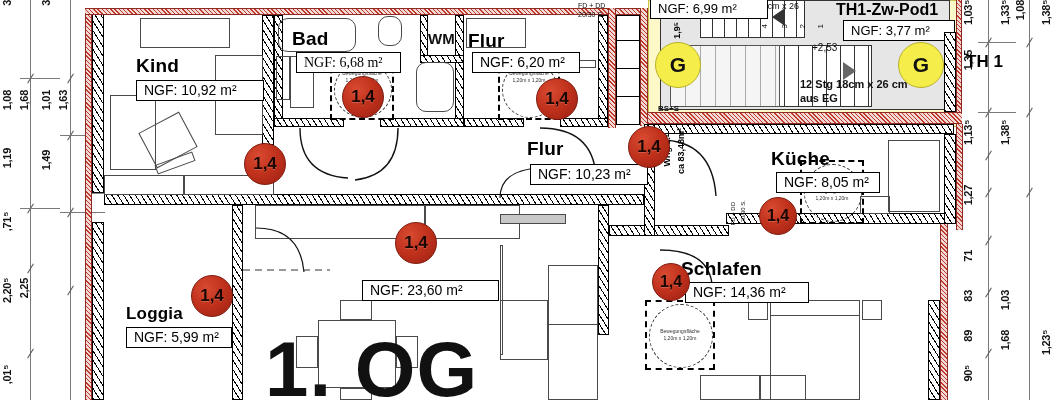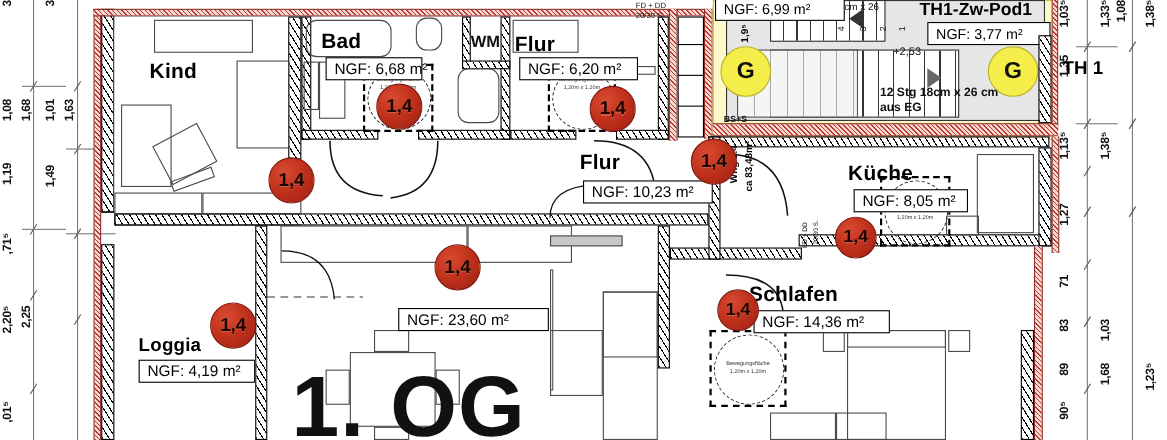--- a/index.html
+++ b/index.html
@@ -308,40 +308,41 @@
     <path d="M540,128 Q592,128 596,175" fill="none" stroke="#111" stroke-width="1.4"></path>
     <path d="M660,140 Q712,140 716,196" fill="none" stroke="#111" stroke-width="1.4"></path>
     <path d="M660,250 Q708,250 712,284" fill="none" stroke="#111" stroke-width="1.4"></path>
     <path d="M256,228 Q300,228 304,272" fill="none" stroke="#111" stroke-width="1.2" stroke-dasharray="0"></path>
     <path d="M500,198 Q500,170 540,168" fill="none" stroke="#111" stroke-width="1.2"></path>
     <line x1="243" y1="270" x2="330" y2="270" stroke="#333" stroke-width="1" stroke-dasharray="7,5"></line>
     <line x1="92" y1="193" x2="104" y2="193" stroke="#111" stroke-width="1"></line>
   </svg>
 
   <div class="roomname" style="left:136px;top:55px;">Kind</div>
+  <div class="ngf" style="left:136px;top:80px;width:128px;">NGF: 10,92 m²</div>
 
   <div class="roomname" style="left:292px;top:28px;">Bad</div>
-  <div class="ngf" style="left:296px;top:52px;width:88px;">NGF: 6,68 m²</div>
+  <div class="ngf" style="left:296px;top:52px;width:105px;font-family:Liberation Serif, serif;">NGF: 6,68 m²</div>
 
   <div class="roomname" style="left:468px;top:30px;">Flur</div>
   <div class="ngf" style="left:472px;top:52px;width:108px;">NGF: 6,20 m²</div>
 
   <div class="roomname" style="left:527px;top:138px;">Flur</div>
   <div class="ngf" style="left:530px;top:164px;width:118px;">NGF: 10,23 m²</div>
 
   <div class="roomname" style="left:771px;top:148px;">Küche</div>
   <div class="ngf" style="left:776px;top:172px;width:104px;">NGF: 8,05 m²</div>
 
   <div class="ngf" style="left:362px;top:280px;width:137px;">NGF:   23,60 m²</div>
 
   <div class="roomname" style="left:681px;top:258px;">Schlafen</div>
   <div class="ngf" style="left:685px;top:282px;width:124px;">NGF: 14,36 m²</div>
 
   <div class="roomname" style="left:126px;top:304px;font-size:17px;">Loggia</div>
-  <div class="ngf" style="left:126px;top:327px;width:106px;">NGF: 4,19 m²</div>
+  <div class="ngf" style="left:126px;top:327px;width:106px;">NGF: 5,99 m²</div>
 
   <div class="vtxt" style="left:662px;top:132px;">Whg 1.4</div>
   <div class="vtxt" style="left:676px;top:128px;">ca 83,48m²</div>
 
   <div class="tinytxt" style="left:578px;top:2px;font-size:7px;">FD + DD</div>
   <div class="tinytxt" style="left:578px;top:11px;font-size:7px;">20/30 S.</div>
   <div class="vtxt-s" style="left:730px;top:202px;">FD + DD</div>
   <div class="vtxt-s" style="left:740px;top:200px;">20/30 S.</div>
 
   <div class="marker" style="left:342px;top:76px;">1,4</div>

